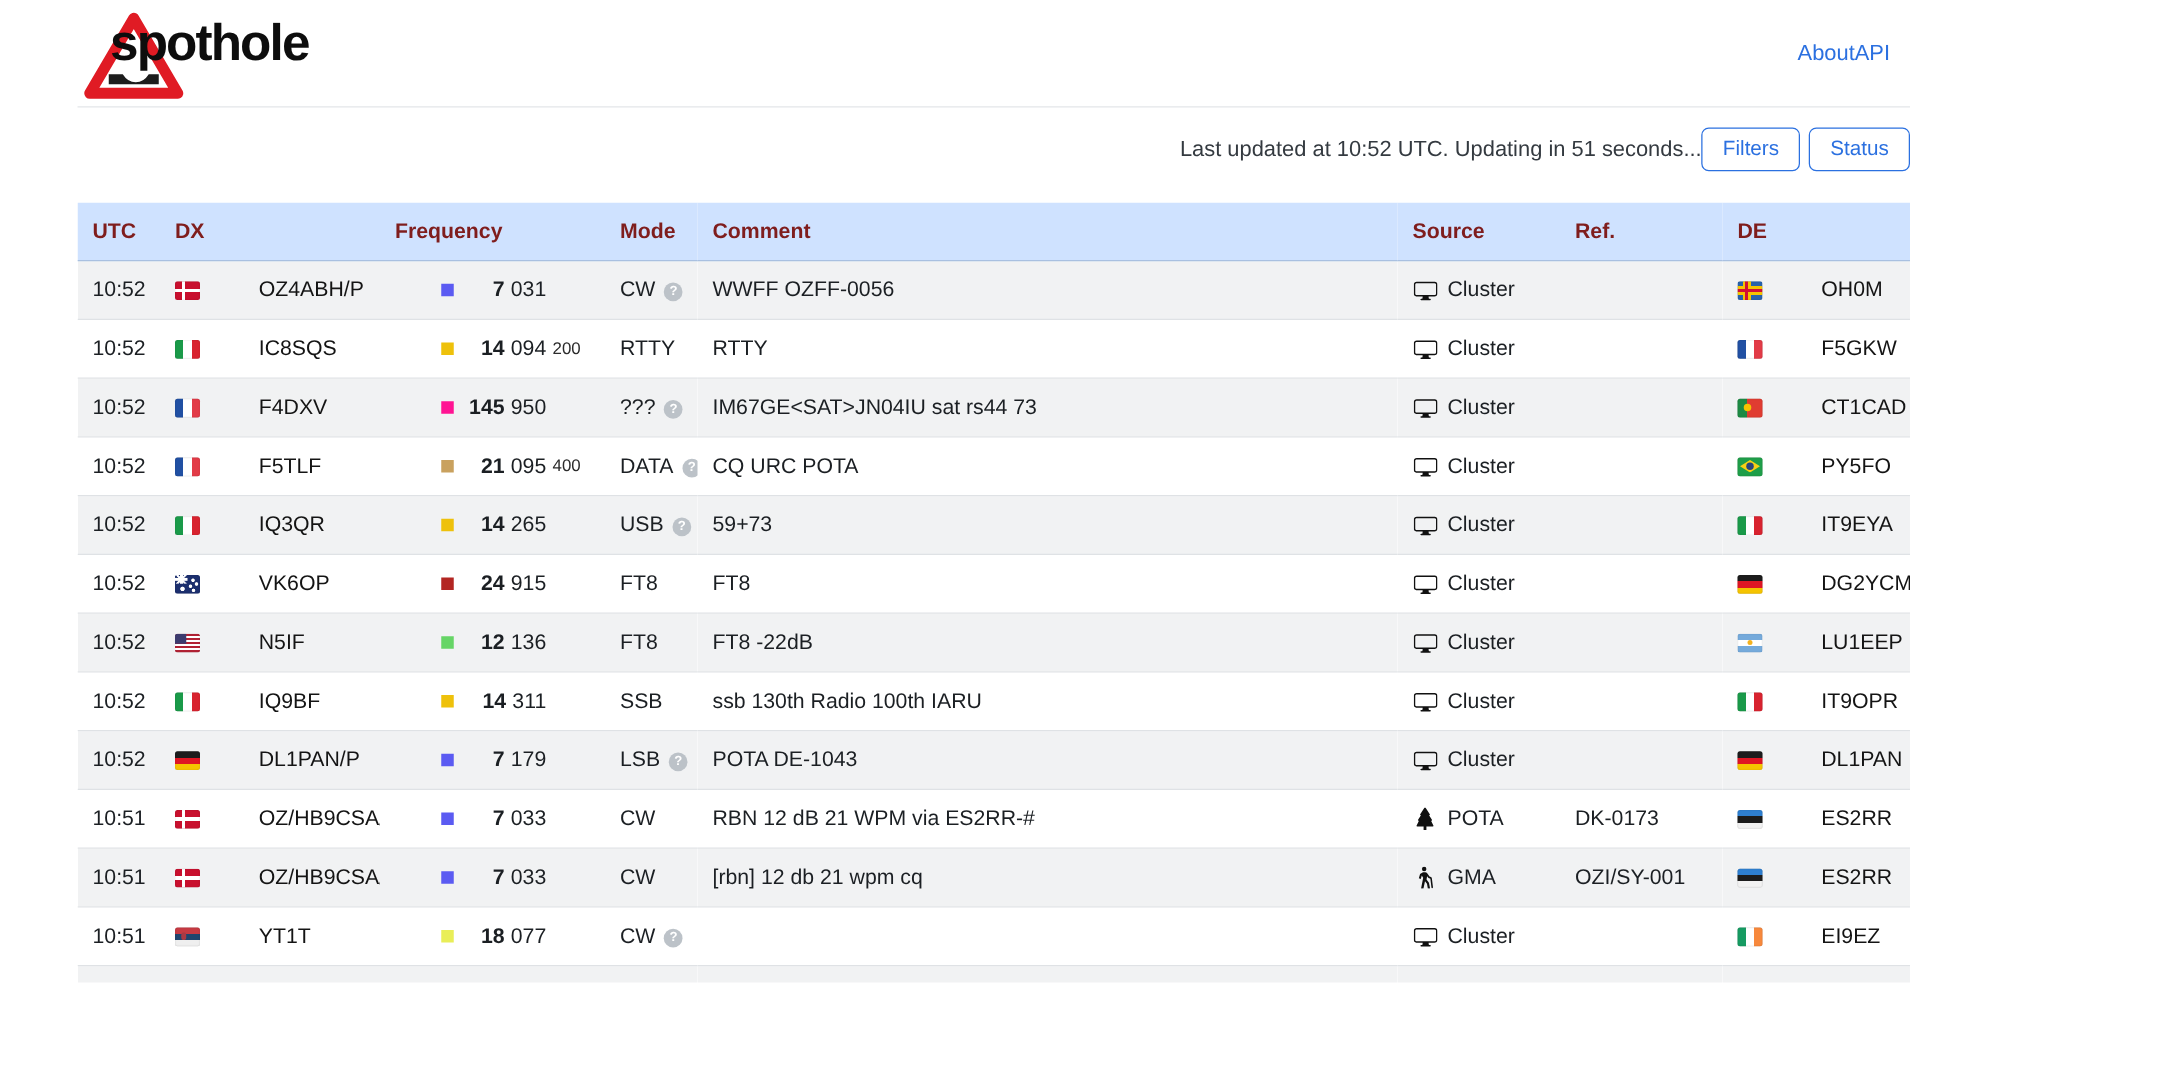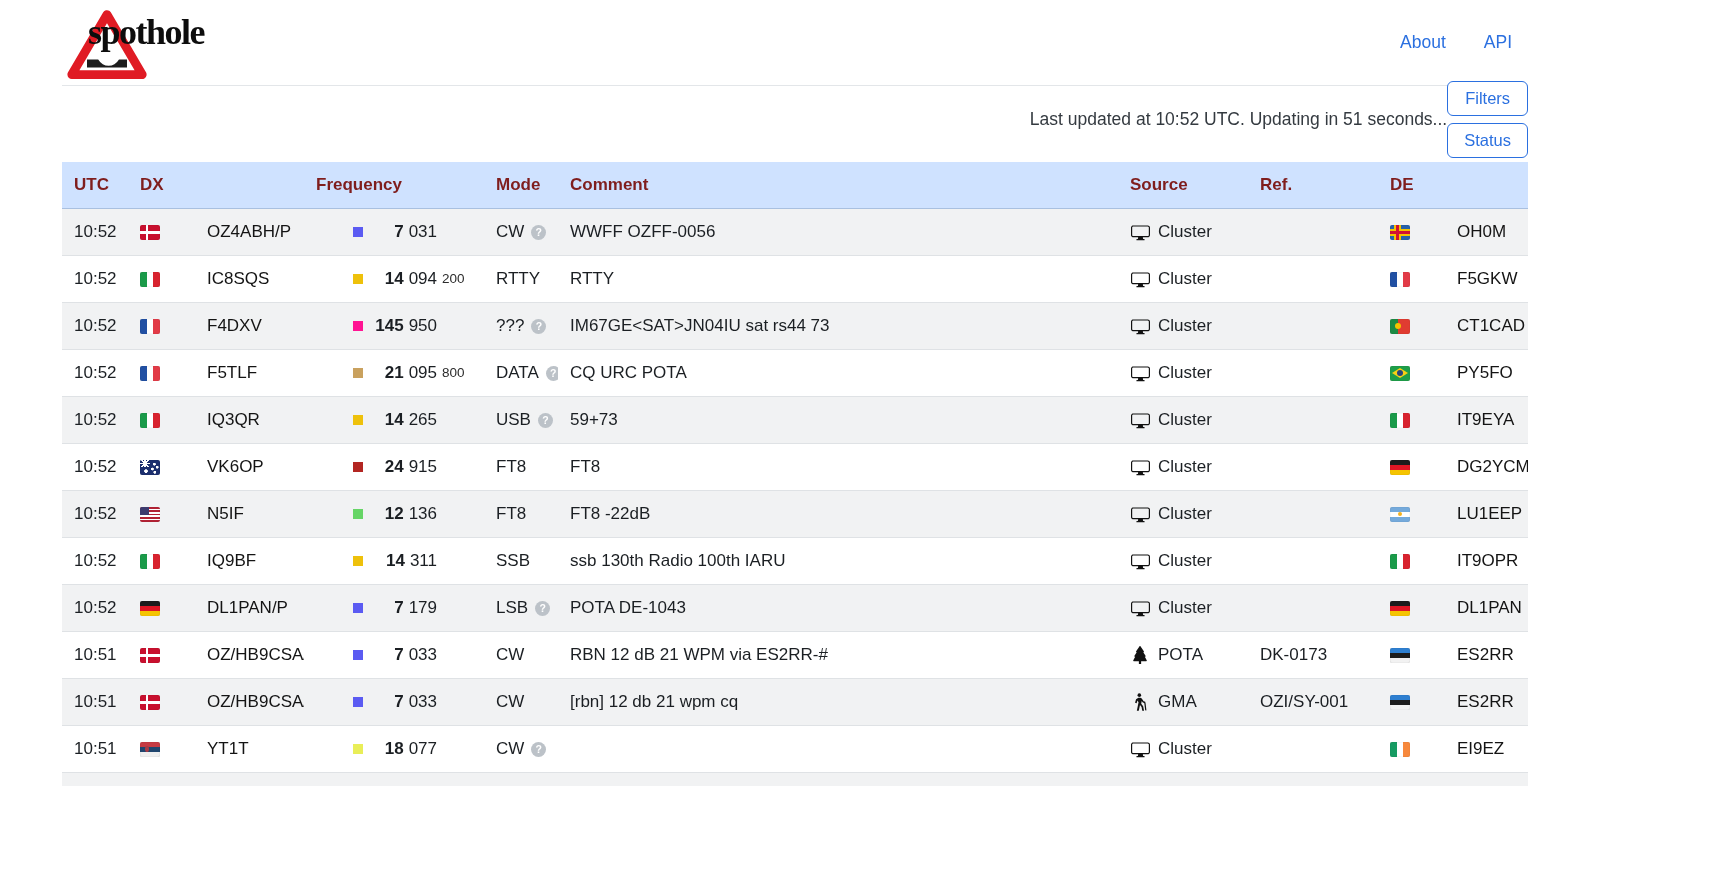--- a/index.html
+++ b/index.html
@@ -6,28 +6,28 @@
   * { box-sizing: border-box; }
   html,body { margin:0; padding:0; width:1734px; height:870px; overflow:hidden; background:#fff;
     font-family:"Liberation Sans","DejaVu Sans",sans-serif; color:#1b1f23; }
   .container { width:1466px; margin-left:62px; }
 
   
   .site-header { height:86px; border-bottom:1px solid #e3e6e9; display:flex; align-items:center; justify-content:space-between; }
   .logo { position:relative; height:74px; width:300px; margin-top:2px; }
   .logo-tri { position:absolute; left:4px; top:2px; }
   .logo-text { position:absolute; left:26px; top:4px; z-index:2;
-    font-family:Liberation Serif, serif; font-weight:700; font-size:36px; letter-spacing:-1.5px; color:#0d0d0d; }
-  .top-nav { display:flex; gap:38px; padding-right:16px; }
+    font-family:Liberation Sans, sans-serif; font-weight:700; font-size:41px; letter-spacing:-1.5px; color:#0d0d0d; }
+  .top-nav { display:flex; padding-right:16px; }
   .top-nav a { color:#2b70e0; text-decoration:none; font-size:17.5px; cursor:pointer; }
 
   
   .status-row { margin-top:13px; display:flex; align-items:center; justify-content:flex-end; height:40px; }
   .updated-text { font-size:17.5px; color:#343a40; }
-  .btn-group { display:flex; gap:7px;flex-direction:column; }
+  .btn-group { display:flex; gap:7px; }
   .btn { background:#fff; color:#2b70e0; border:1px solid #2b70e0; border-radius:6px;
     font-size:16.5px; padding:7px 16px; cursor:pointer; font-family:inherit; }
 
   
   .table-clip { height:624px; overflow:hidden; margin-top:23px; }
   table.spots { border-collapse:collapse; width:1466px; table-layout:fixed; font-size:17px; }
   col.c1{width:66px} col.c2{width:176px} col.c3{width:180px} col.c4{width:74px}
   col.c5{width:560px} col.c6{width:130px} col.c7{width:130px} col.c8{width:150px}
   thead th { background:#cfe2ff; text-align:left; font-weight:700; color:#7f1d1d;
     padding:11px 12px; line-height:24px; border-bottom:1px solid #a9c0e0; }
@@ -268,21 +268,21 @@
     <td>
       <span class="cell-flex">
         <span class="flag f-dxflag flag-fr"></span>
         <a class="callsign f-dx">F5TLF</a>
       </span>
     </td>
     <td class="c-freq">
       <span class="cell-flex">
         <span class="band-square f-band" style="background: rgb(201, 161, 94);"></span>
         <span class="freq-main"><b class="f-mhz">21</b><span class="freq-khz f-khz">095</span></span>
-        <span class="freq-hz f-hz">800</span>
+        <span class="freq-hz f-hz">400</span>
       </span>
     </td>
     <td>
       <span class="f-mode">DATA</span><span class="help-badge f-help">?</span>
     </td>
     <td class="f-comment">CQ URC POTA</td>
     <td>
       <span class="cell-flex">
         <span class="src-icon f-srcicon">
                   <svg width="19" height="19" viewBox="0 0 16 16" fill="#111">

